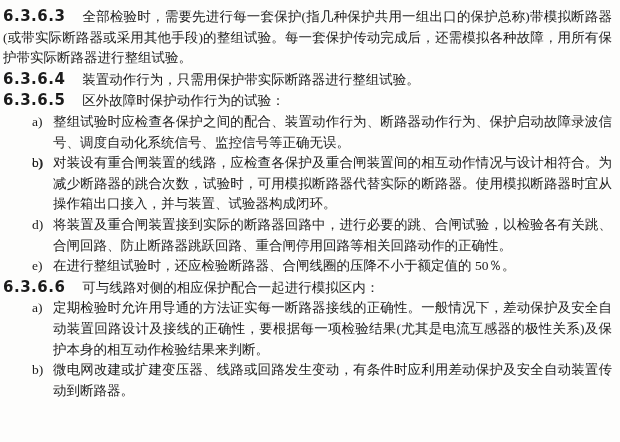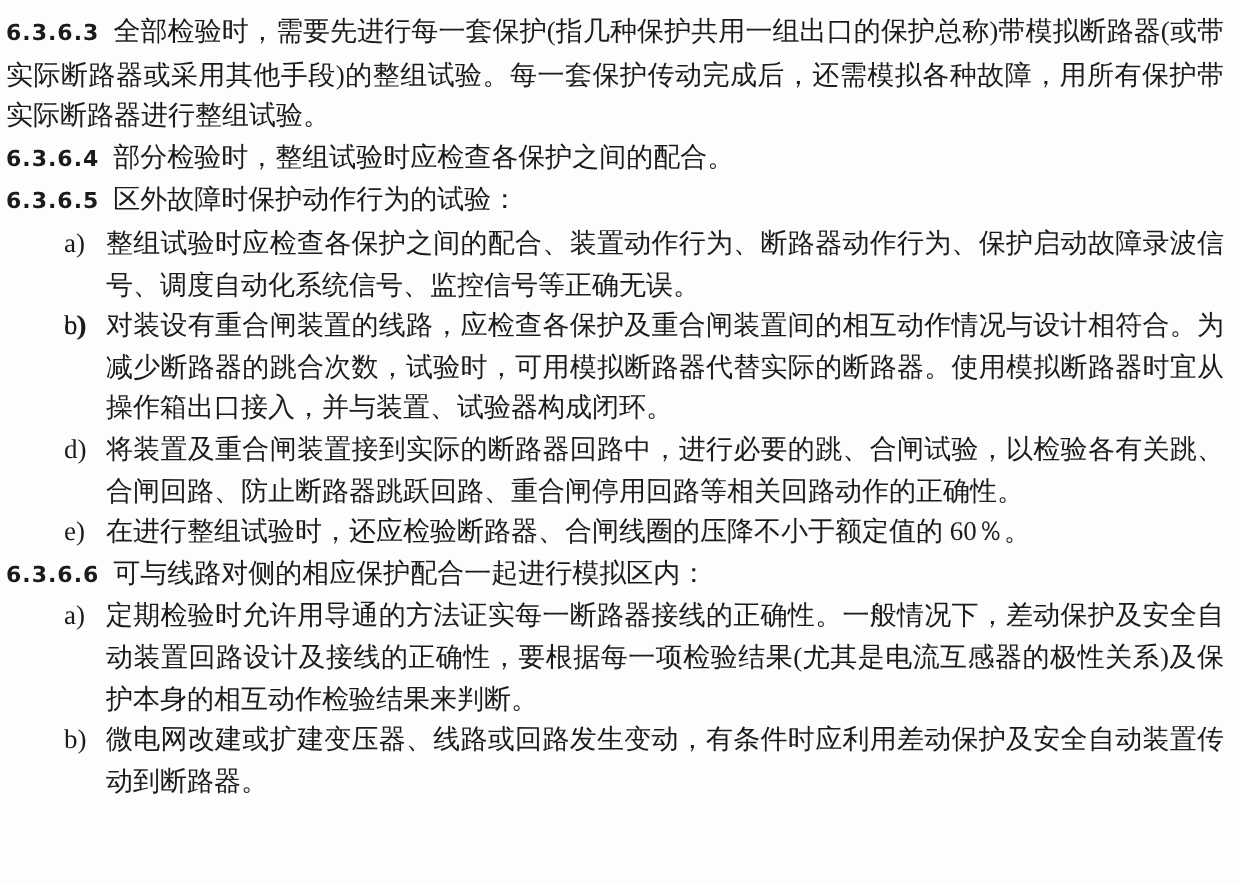--- a/index.html
+++ b/index.html
@@ -19,23 +19,23 @@
     line-height: 20.6px;
     color: #1b1b1b;
     text-align: justify;
   }
   p.sec {
     margin: 0;
   }
   .sec-num {
     font-family: "DejaVu Sans", "Liberation Sans", sans-serif;
     font-weight: bold;
-    font-size: 11px;
+    font-size: 15px;
     letter-spacing: 0.5px;
-    margin-right: 7px;
+    margin-right: 17px;
     white-space: nowrap;
   }
   .item {
     position: relative;
     padding-left: 50px;
     margin: 0;
   }
   .item-label {
     position: absolute;
     left: 29px;
@@ -43,33 +43,33 @@
     font-family: "Liberation Serif", "DejaVu Serif", serif;
   }
 </style>
 </head>
 <body>
 
 <div class="page">
 
   <p class="sec"><span class="sec-num">6.3.6.3</span><span class="sec-text">全部检验时，需要先进行每一套保护(指几种保护共用一组出口的保护总称)带模拟断路器(或带实际断路器或采用其他手段)的整组试验。每一套保护传动完成后，还需模拟各种故障，用所有保护带实际断路器进行整组试验。</span></p>
 
-  <p class="sec"><span class="sec-num">6.3.6.4</span><span class="sec-text">部分检验时，整组试验时应检查各保护之间的配合。</span></p>
+  <p class="sec"><span class="sec-num">6.3.6.4</span><span class="sec-text">装置动作行为，只需用保护带实际断路器进行整组试验。</span></p>
 
   <p class="sec"><span class="sec-num">6.3.6.5</span><span class="sec-text">区外故障时保护动作行为的试验：</span></p>
 
   <div class="item"><span class="item-label">a)</span><span class="item-text">整组试验时应检查各保护之间的配合、装置动作行为、断路器动作行为、保护启动故障录波信号、调度自动化系统信号、监控信号等正确无误。</span></div>
 
   <div class="item"><span class="item-label">b)</span></div>
 
   <div class="item"><span class="item-label">c)</span><span class="item-text">对装设有重合闸装置的线路，应检查各保护及重合闸装置间的相互动作情况与设计相符合。为减少断路器的跳合次数，试验时，可用模拟断路器代替实际的断路器。使用模拟断路器时宜从操作箱出口接入，并与装置、试验器构成闭环。</span></div>
 
   <div class="item"><span class="item-label">d)</span><span class="item-text">将装置及重合闸装置接到实际的断路器回路中，进行必要的跳、合闸试验，以检验各有关跳、合闸回路、防止断路器跳跃回路、重合闸停用回路等相关回路动作的正确性。</span></div>
 
-  <div class="item"><span class="item-label">e)</span><span class="item-text">在进行整组试验时，还应检验断路器、合闸线圈的压降不小于额定值的 60％。</span></div>
+  <div class="item"><span class="item-label">e)</span><span class="item-text">在进行整组试验时，还应检验断路器、合闸线圈的压降不小于额定值的 50％。</span></div>
 
   <p class="sec"><span class="sec-num">6.3.6.6</span><span class="sec-text">可与线路对侧的相应保护配合一起进行模拟区内：</span></p>
 
   <div class="item"><span class="item-label">a)</span><span class="item-text">定期检验时允许用导通的方法证实每一断路器接线的正确性。一般情况下，差动保护及安全自动装置回路设计及接线的正确性，要根据每一项检验结果(尤其是电流互感器的极性关系)及保护本身的相互动作检验结果来判断。</span></div>
 
   <div class="item"><span class="item-label">b)</span><span class="item-text">微电网改建或扩建变压器、线路或回路发生变动，有条件时应利用差动保护及安全自动装置传动到断路器。</span></div>
 
 </div>
 
 </body></html>

